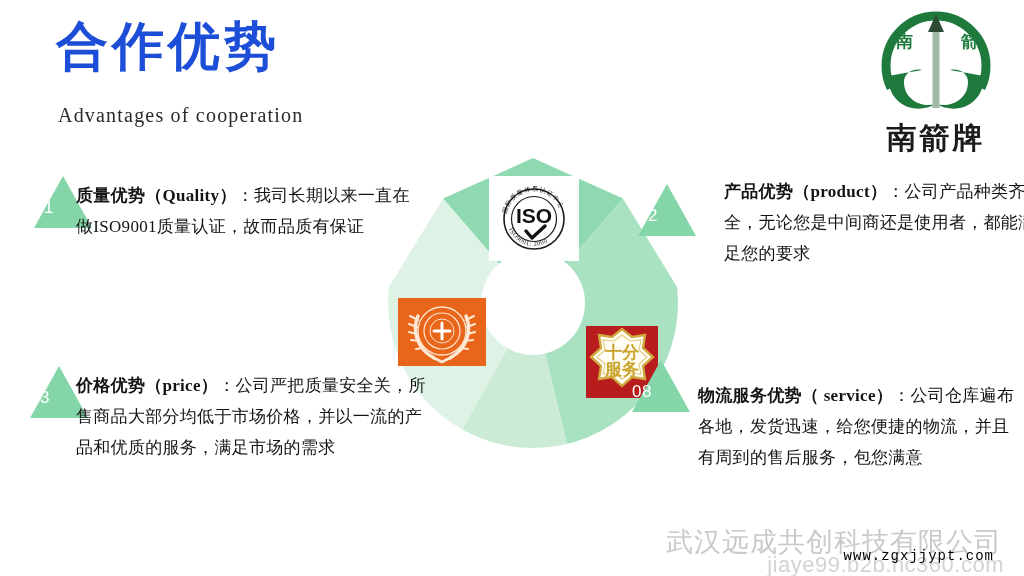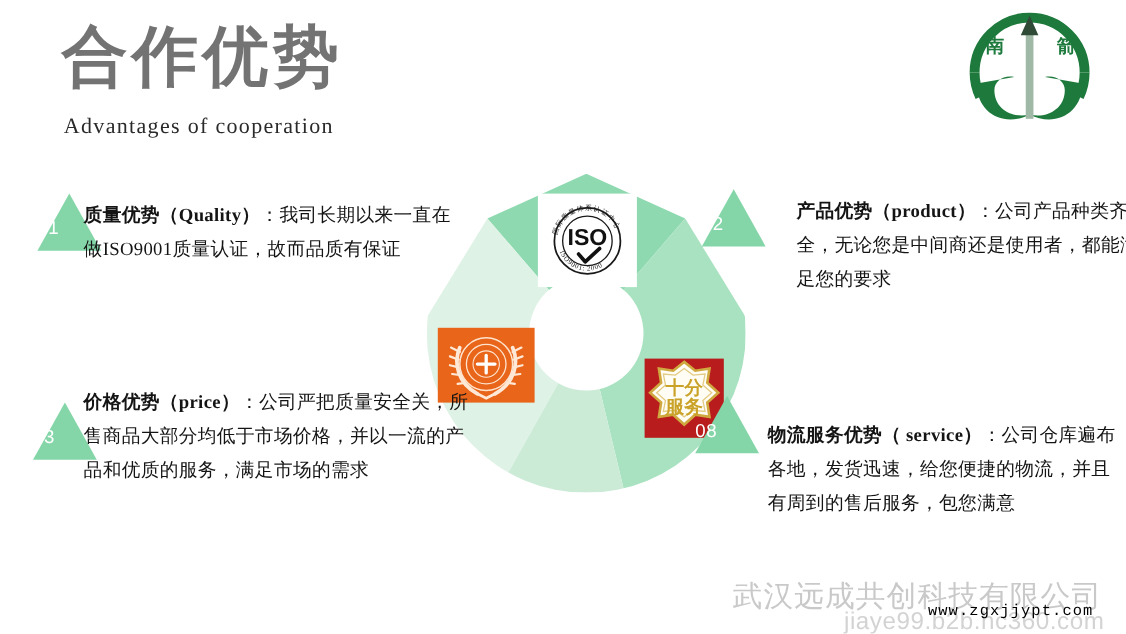--- a/index.html
+++ b/index.html
@@ -15,24 +15,24 @@
     font-family: "Liberation Sans", "DejaVu Sans", sans-serif;
     background: #ffffff;
   }
 
   
   #page-title {
     position: absolute;
     left: 56px;
     top: 16px;
     font-family: "Liberation Serif", "DejaVu Serif", serif;
-    font-size: 60px;
+    font-size: 52px;
     font-weight: 700;
     letter-spacing: 4px;
-    color: #737373;
+    color: #1d4ed8;
     line-height: 1.2;
     white-space: nowrap;
   }
   #page-subtitle {
     position: absolute;
     left: 58px;
     top: 104px;
     font-family: "Liberation Serif", "DejaVu Serif", serif;
     font-size: 20px;
     letter-spacing: 1.2px;
@@ -153,39 +153,39 @@
     position: absolute;
     left: 0;
     top: 22px;
     width: 58px;
     font-size: 17px;
     color: #ffffff;
     letter-spacing: 0.5px;
     font-family: "Liberation Sans", "DejaVu Sans", sans-serif;
   }
   #tri-01 { left: 34px;  top: 176px; }
-  #tri-02 { left: 638px; top: 172px; }
+  #tri-02 { left: 638px; top: 184px; }
   #tri-03 { left: 30px;  top: 366px; }
   #tri-04 { left: 632px; top: 360px; }
 
   
   .item-text {
     position: absolute;
     font-family: "Liberation Serif", "DejaVu Serif", serif;
     font-size: 17px;
     line-height: 31px;
     color: #141414;
     letter-spacing: 0.3px;
   }
   .item-text b {
     font-weight: 700;
   }
   #text-01 { left: 76px;  top: 180px; width: 350px; }
   #text-02 { left: 724px; top: 176px; width: 320px; }
-  #text-03 { left: 76px;  top: 350px; width: 352px; }
+  #text-03 { left: 76px;  top: 370px; width: 352px; }
   #text-04 { left: 698px; top: 380px; width: 318px; }
 
   
   .watermark {
     position: absolute;
     white-space: nowrap;
     pointer-events: none;
   }
   #wm-company {
     right: 22px;
@@ -230,20 +230,21 @@
       <path d="M14 72 C14 100 40 112 62 100 C48 104 30 96 30 78 C30 70 38 64 48 66" fill="#1d7a3c"></path>
 
       <path d="M110 72 C110 100 84 112 62 100 C76 104 94 96 94 78 C94 70 86 64 76 66" fill="#1d7a3c"></path>
 
       <rect x="58.5" y="22" width="7" height="82" fill="#9fb9a6"></rect>
       <polygon points="62,10 70,28 54,28" fill="#2f4a36"></polygon>
     </svg>
     <div style="position:absolute;left:22px;top:26px;font-family:'Liberation Serif',serif;font-size:17px;color:#1d7a3c;font-weight:700;">南</div>
     <div style="position:absolute;right:20px;top:26px;font-family:'Liberation Serif',serif;font-size:17px;color:#1d7a3c;font-weight:700;">箭</div>
   </div>
+  <div class="brand-text">南箭牌</div>
 </div>
 
 <div id="donut-wrap">
   <div id="donut">
 
     <div class="seg" style="background:#8ed9b0; clip-path: polygon(50% 50%, 19% 14%, 50% 0%, 81% 14%);"></div>
 
     <div class="seg" style="background:#a9e2c1; clip-path: polygon(50% 50%, 81% 14%, 100% 45%, 100% 100%, 62% 100%);"></div>
 
     <div class="seg" style="background:#dff2e6; clip-path: polygon(50% 50%, 19% 14%, 0% 45%, 0% 78%, 22% 100%);"></div>

